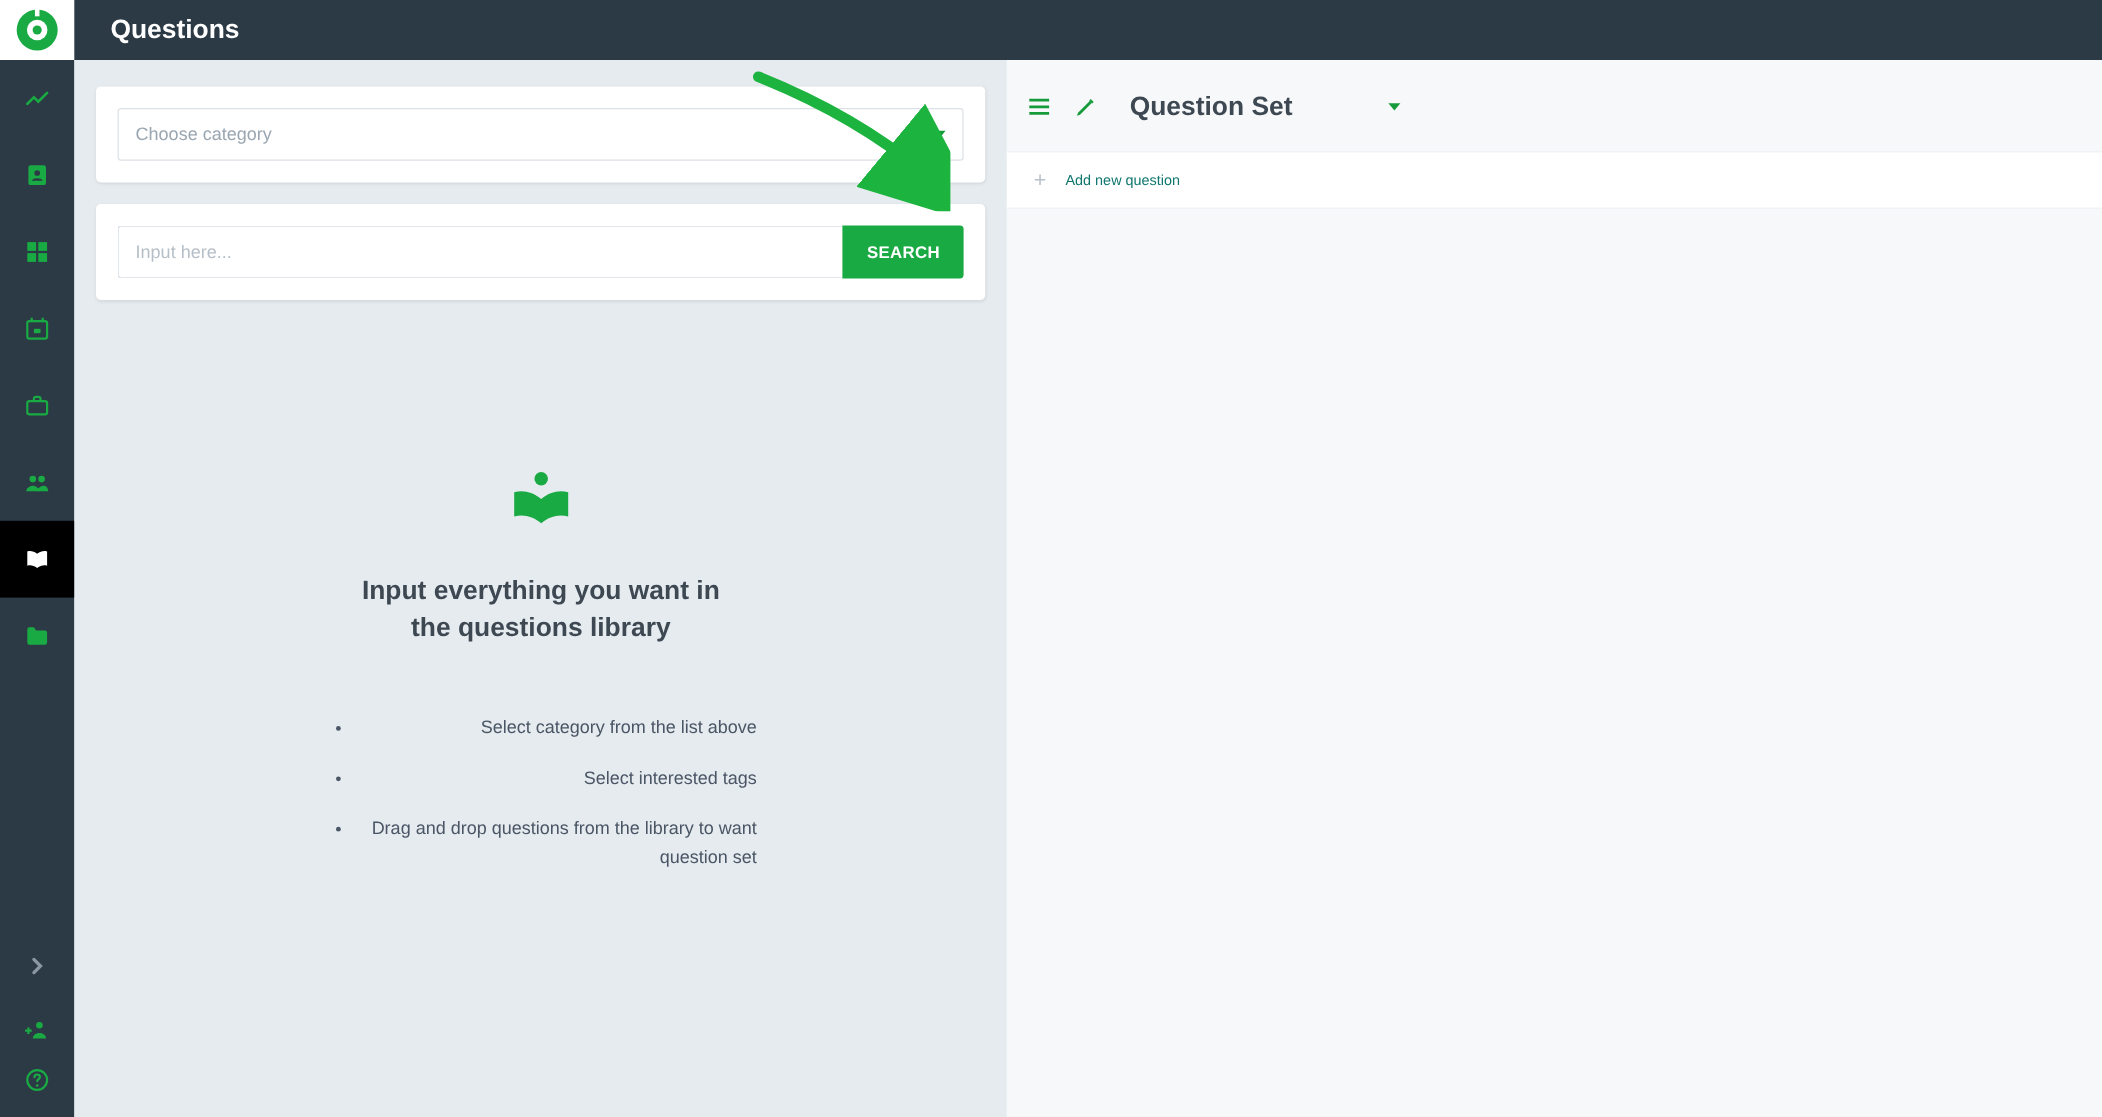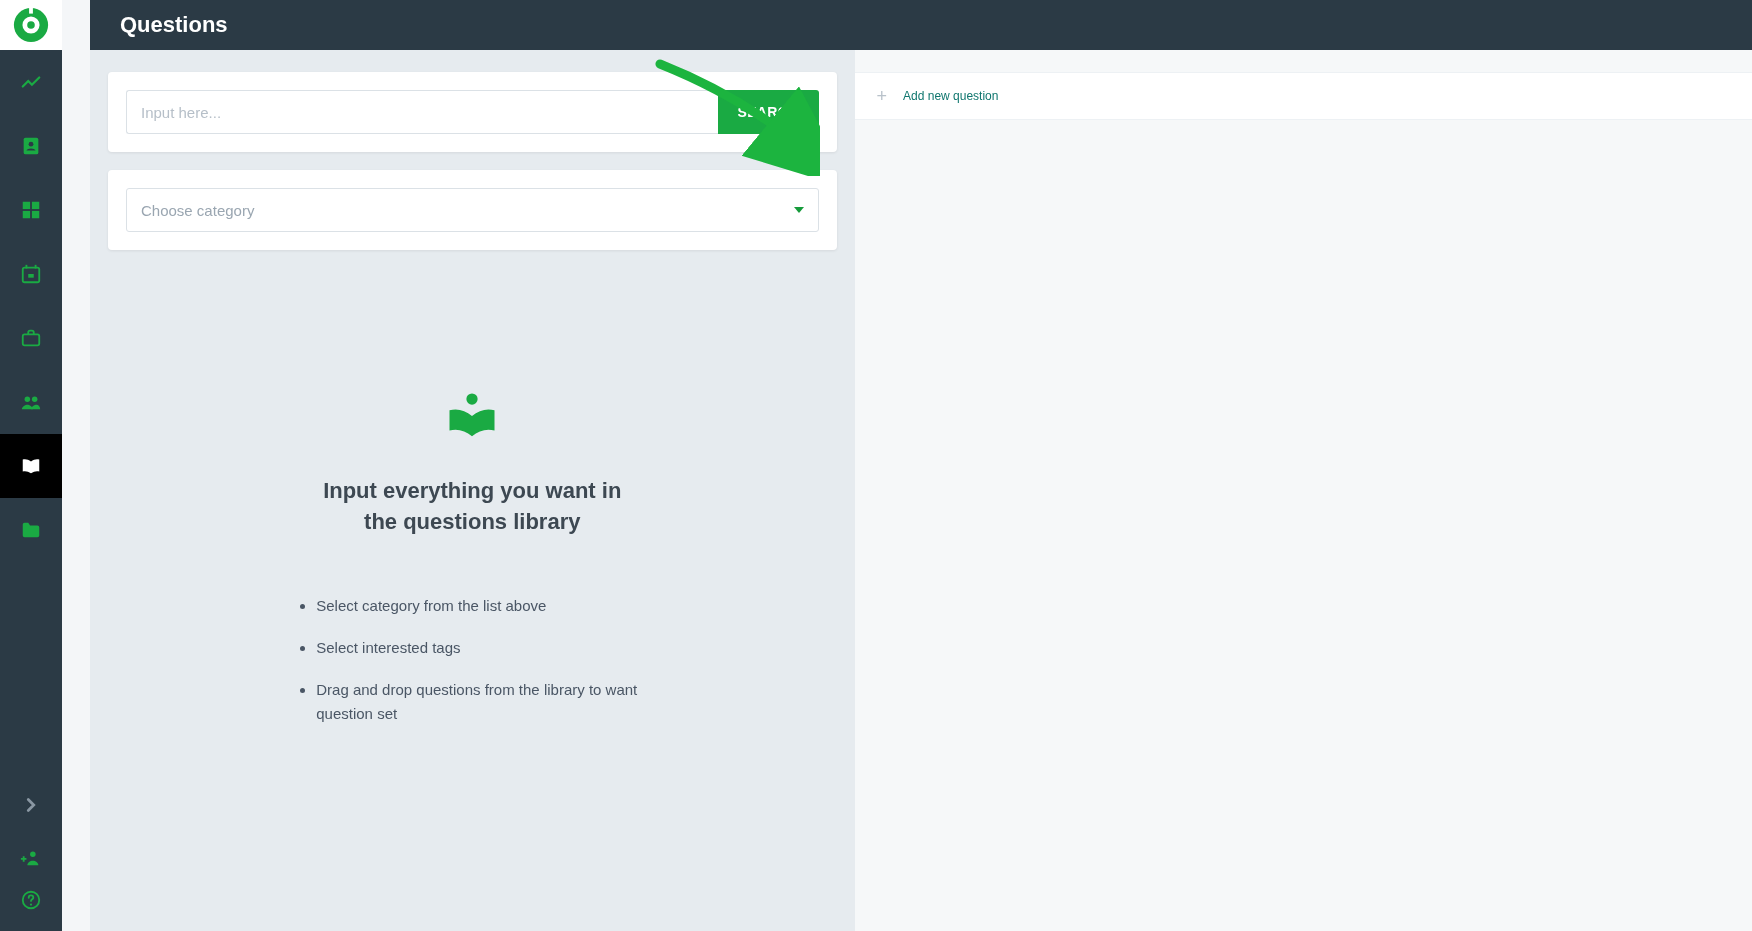--- a/index.html
+++ b/index.html
@@ -43,21 +43,20 @@
   .spacer { flex: 1; }
   .side-bottom { padding-bottom: 10px; }
 
   
   .main {
     flex: 1;
     display: flex;
     flex-direction: column;
     height: 100%;
     min-width: 0;
-    padding-left: 28px;
   }
   .topbar {
     height: 50px;
     background: #2b3a45;
     display: flex;
     align-items: center;
     padding: 0 30px;
     flex-shrink: 0;
   }
   .topbar h1 {
@@ -159,21 +158,21 @@
   }
   .empty svg { width: 54px; height: 54px; }
   .empty h3 {
     margin-top: 28px;
     font-size: 22px;
     font-weight: 700;
     color: #3d4852;
     line-height: 1.4;
   }
   .empty ul {
-    text-align: left;
+    text-align: right;
     margin: 56px auto 0;
     max-width: 360px;
     color: #4a5665;
     font-size: 15px;
     line-height: 1.6;
     padding-left: 24px;
   }
   .empty ul li { margin-bottom: 18px; }
 
   
@@ -317,30 +316,30 @@
 <div class="main">
   <header class="topbar">
     <h1>Questions</h1>
   </header>
 
   <div class="content">
 
     <section class="left">
 
       <div class="card">
+        <div class="select-box">
+          <span class="placeholder">Choose category</span>
+          <span class="caret-down"></span>
+        </div>
+      </div>
+
+      <div class="card">
         <div class="search-row">
           <input class="search-input" type="text" placeholder="Input here..." style="">
           <button class="search-btn">SEARCH</button>
-        </div>
-      </div>
-
-      <div class="card">
-        <div class="select-box">
-          <span class="placeholder">Choose category</span>
-          <span class="caret-down"></span>
         </div>
       </div>
 
       <div class="empty">
         <svg viewBox="0 0 48 48">
           <circle cx="24" cy="8" r="5" fill="#1aaa43"></circle>
           <path d="M4 18c7-2 14 0 20 5 6-5 13-7 20-5v18c-7-2-14 0-20 5-6-5-13-7-20-5V18z" fill="#1aaa43"></path>
         </svg>
         <h3>
           <span>Input everything you want in</span><br>
@@ -357,20 +356,39 @@
         <defs>
           <marker id="ah" markerWidth="14" markerHeight="14" refX="4" refY="5" orient="auto">
             <path d="M0 0 L12 5 L0 10 z" fill="#1cb43f"></path>
           </marker>
         </defs>
         <path d="M10 8 Q90 40 148 88" stroke="#1cb43f" stroke-width="9" fill="none" marker-end="url(#ah)" stroke-linecap="round"></path>
       </svg>
     </section>
 
     <section class="right">
+      <div class="qs-header">
+        <button class="icon-btn">
+          <svg width="22" height="22" viewBox="0 0 24 24">
+            <line x1="3" y1="6" x2="21" y2="6" stroke="#169b3b" stroke-width="2.5"></line>
+            <line x1="3" y1="12" x2="21" y2="12" stroke="#169b3b" stroke-width="2.5"></line>
+            <line x1="3" y1="18" x2="21" y2="18" stroke="#169b3b" stroke-width="2.5"></line>
+          </svg>
+        </button>
+        <button class="icon-btn">
+          <svg width="20" height="20" viewBox="0 0 24 24">
+            <path d="M3 21l3-1 12-12-2-2L4 18l-1 3z" fill="#169b3b"></path>
+            <path d="M16 5l3 3" stroke="#169b3b" stroke-width="2"></path>
+          </svg>
+        </button>
+        <div class="qs-title">Question Set</div>
+        <button class="icon-btn">
+          <span class="caret-down"></span>
+        </button>
+      </div>
 
       <div class="add-row">
         <span class="plus">+</span>
         <span class="add-label">Add new question</span>
       </div>
     </section>
 
   </div>
 </div>
 

